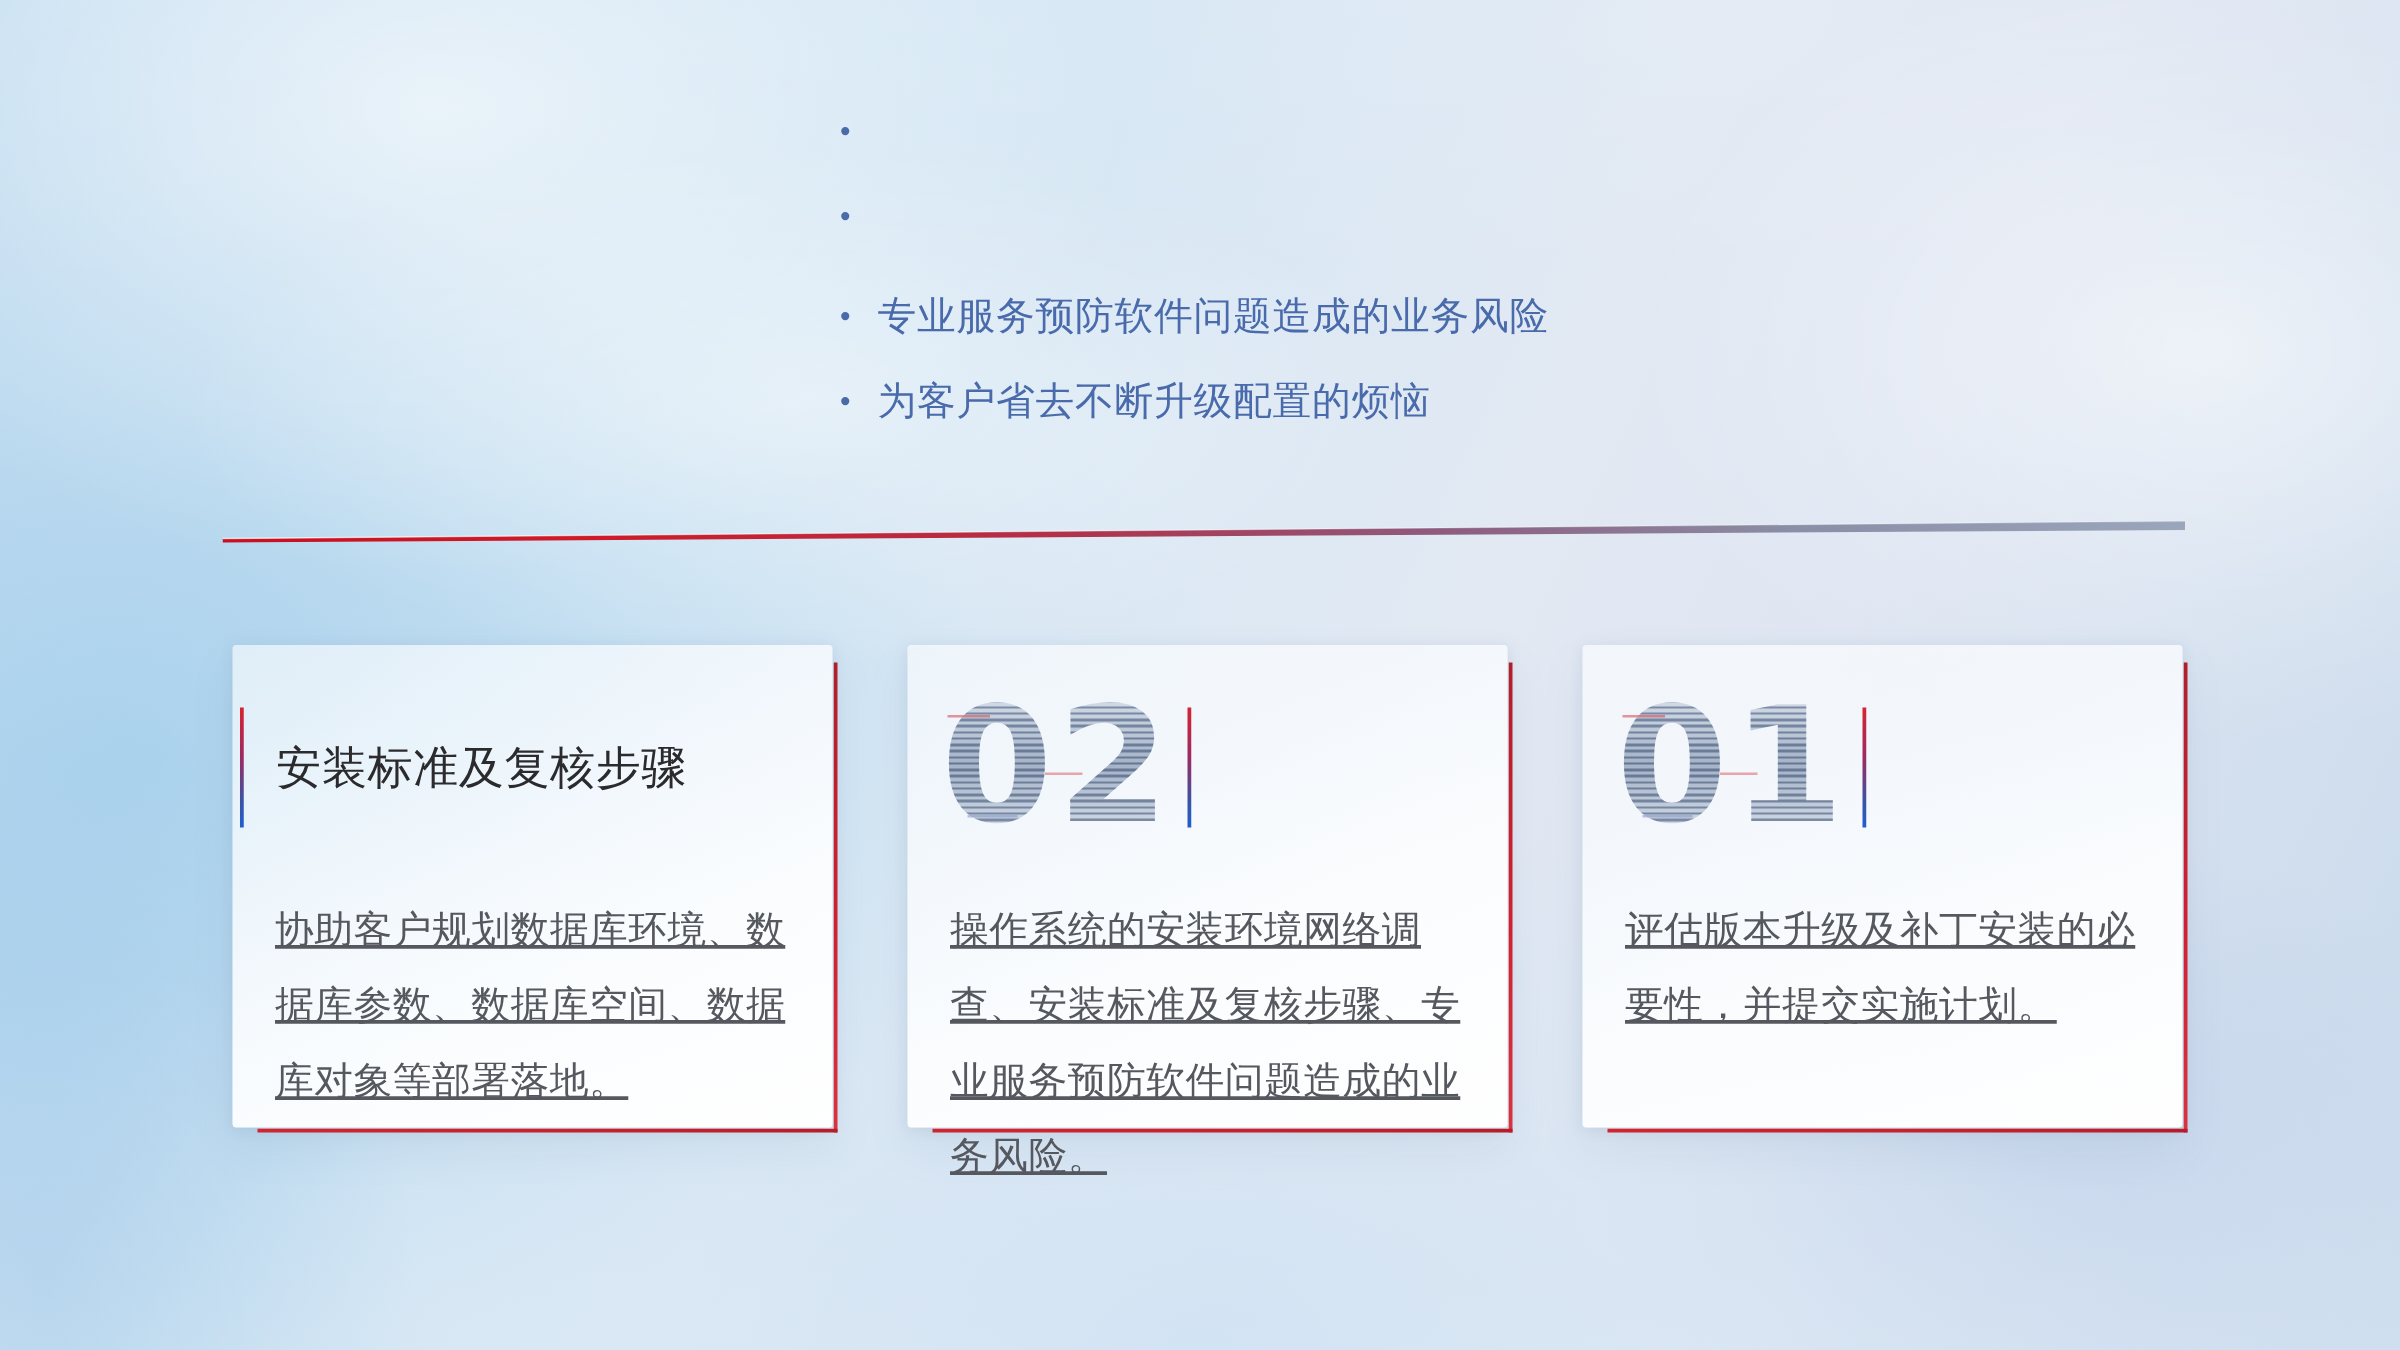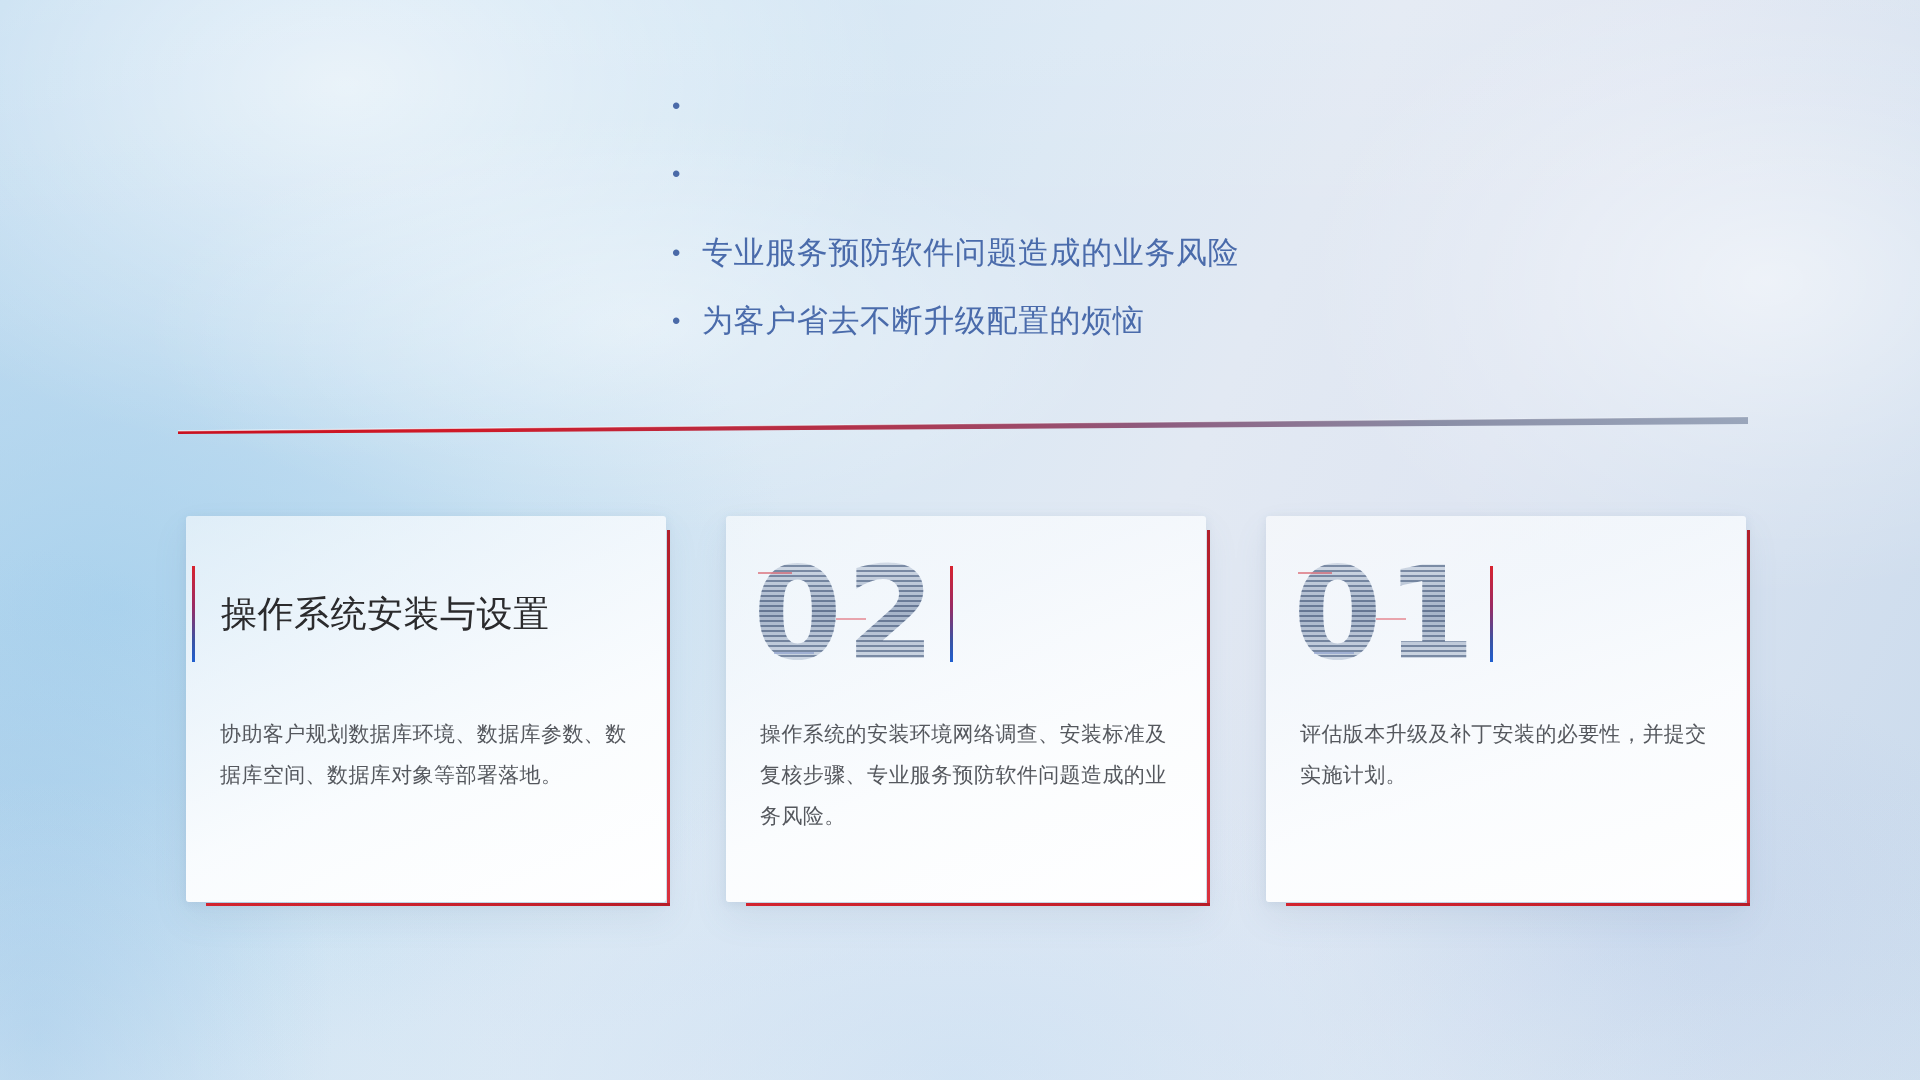--- a/index.html
+++ b/index.html
@@ -228,24 +228,25 @@
     letter-spacing: 0.5px;
     padding-right: 16px;
     flex: 1 1 auto;
   }
 
   .card-body {
     position: absolute;
     left: 34px;
     right: 30px;
     top: 198px;
-    font-size: 21px;
+    font-size: 31px;
     line-height: 1.95;
     color: #55585e;
     letter-spacing: 0.4px;
+    text-decoration: underline;
   }
 </style>
 </head>
 <body>
 
 <div id="slide">
 
   <div class="bg-layer bg-base"></div>
   <div class="bg-layer bg-glow-2"></div>
   <div class="bg-layer bg-glow-7"></div>
@@ -300,21 +301,21 @@
     </svg>
   </div>
 
   <div class="cards">
 
     <div class="card">
       <div class="edge-right"></div>
       <div class="edge-bottom"></div>
       <div class="card-head">
         <div class="head-rule"></div>
-        <div class="card-title">操作系统安装与设置</div>
+        <div class="card-title">安装标准及复核步骤</div>
       </div>
       <div class="card-body">协助客户规划数据库环境、数据库参数、数据库空间、数据库对象等部署落地。</div>
     </div>
 
     <div class="card">
       <div class="edge-right"></div>
       <div class="edge-bottom"></div>
       <div class="card-head">
         <div class="ghost-num">
           <span class="glyph">02</span>

